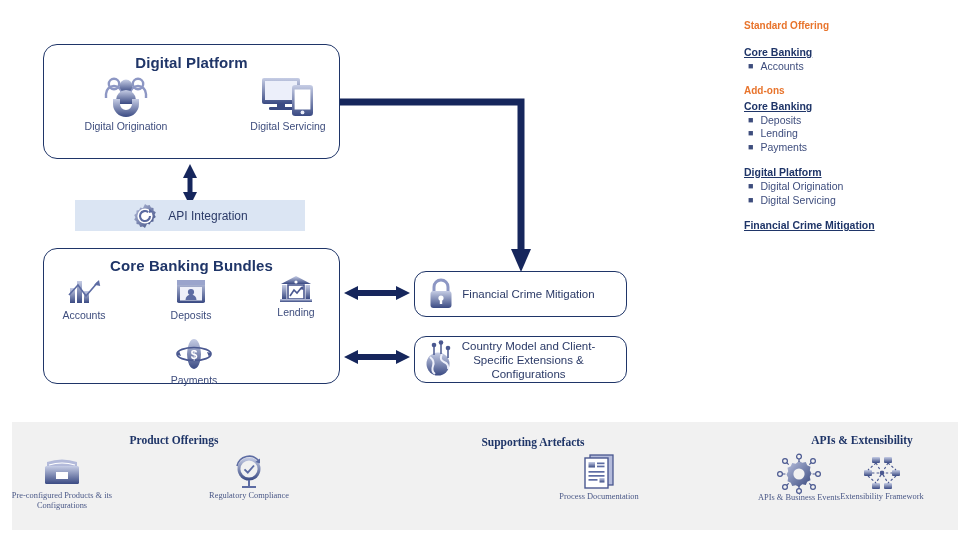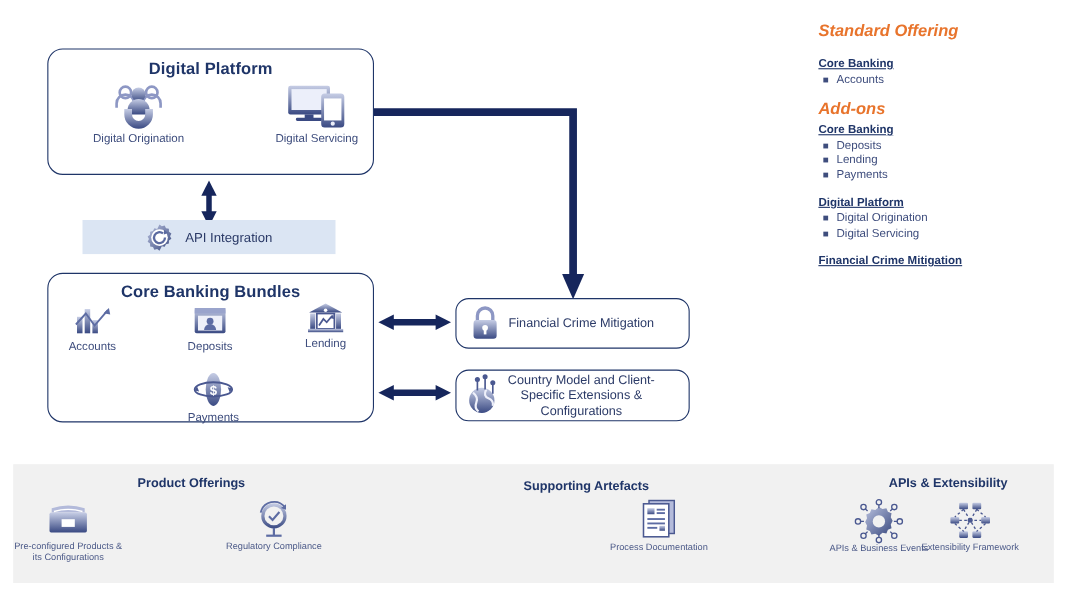--- a/index.html
+++ b/index.html
@@ -41,33 +41,34 @@
     background:#fff;display:flex;align-items:center;box-sizing:border-box;
   }
   .sidebox .txt{
     flex:1;text-align:center;font-size:11.5px;color:#2b3a67;line-height:14px;
     padding-right:26px;
   }
 
   
   #legend{position:absolute;left:744px;top:20px;width:220px;}
   .lg-head{
-    font-size:15px;font-weight:bold;font-style:italic;color:#e8742c;
+    font-size:10px;font-weight:bold;color:#e8742c;
     margin:0 0 3px 0;
   }
   .lg-sub{font-size:10.5px;font-weight:bold;color:#1f3568;margin:0;line-height:15px;text-decoration:underline;}
   .lg-li{font-size:10.5px;color:#3e4d7d;line-height:13.5px;margin-left:4px;
     display:flex;gap:7px;}
   .lg-li .bullet{color:#3e4d7d;font-size:9px;line-height:13.5px;}
   .lg-gap{height:11px;}
 
   
   #bottom-panel{
     position:absolute;left:12px;top:422px;width:946px;height:108px;
     background:#f1f1f1;
+    font-family:Liberation Serif, serif;
   }
   .bp-title{
     position:absolute;font-size:11.5px;font-weight:bold;color:#1f3568;
     text-align:center;white-space:nowrap;
   }
   .bp-tile{position:absolute;text-align:center;width:104px;}
   .bp-tile .lbl{
     font-size:8.4px;color:#4a5887;line-height:10px;margin-top:1px;
   }
 

